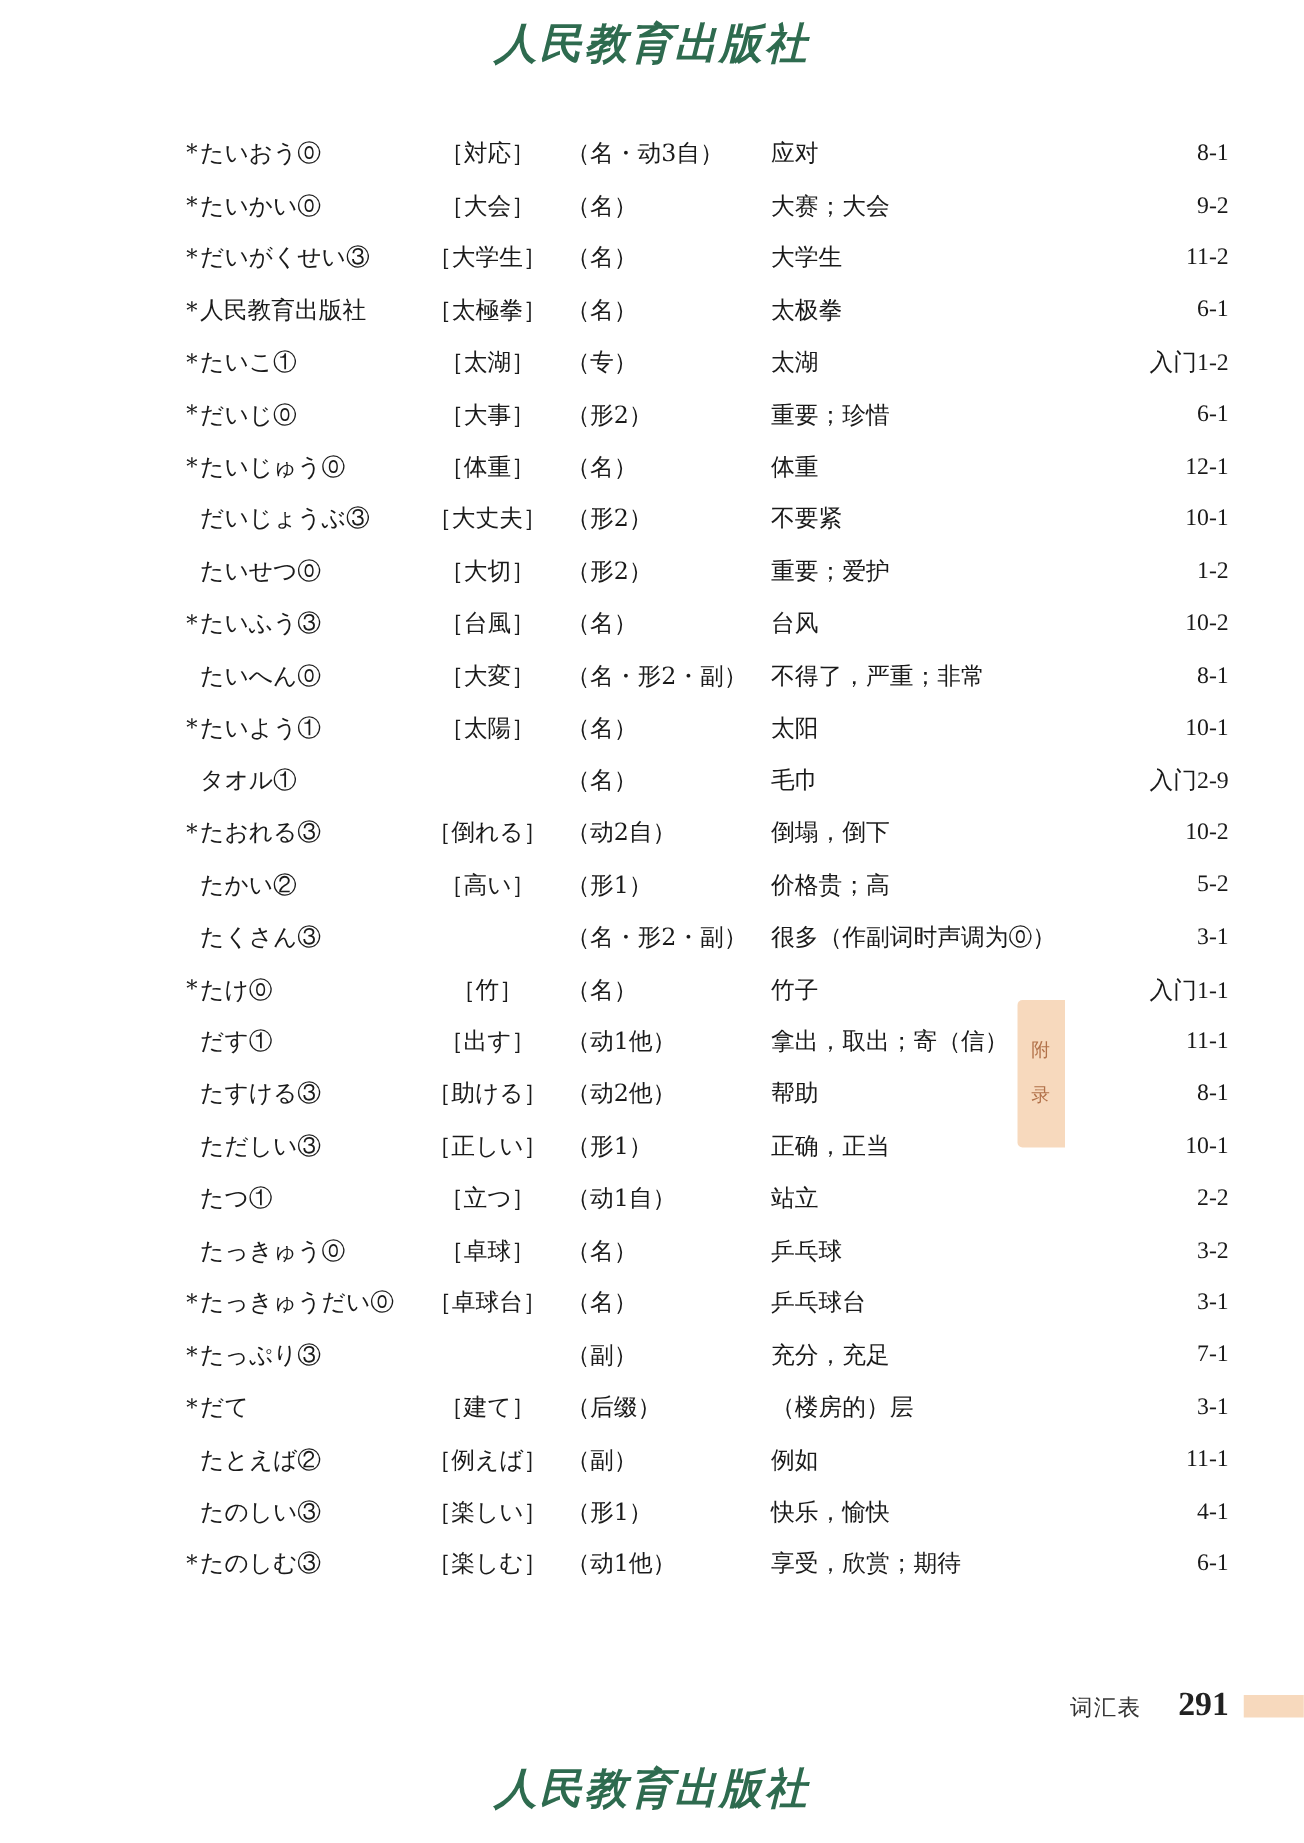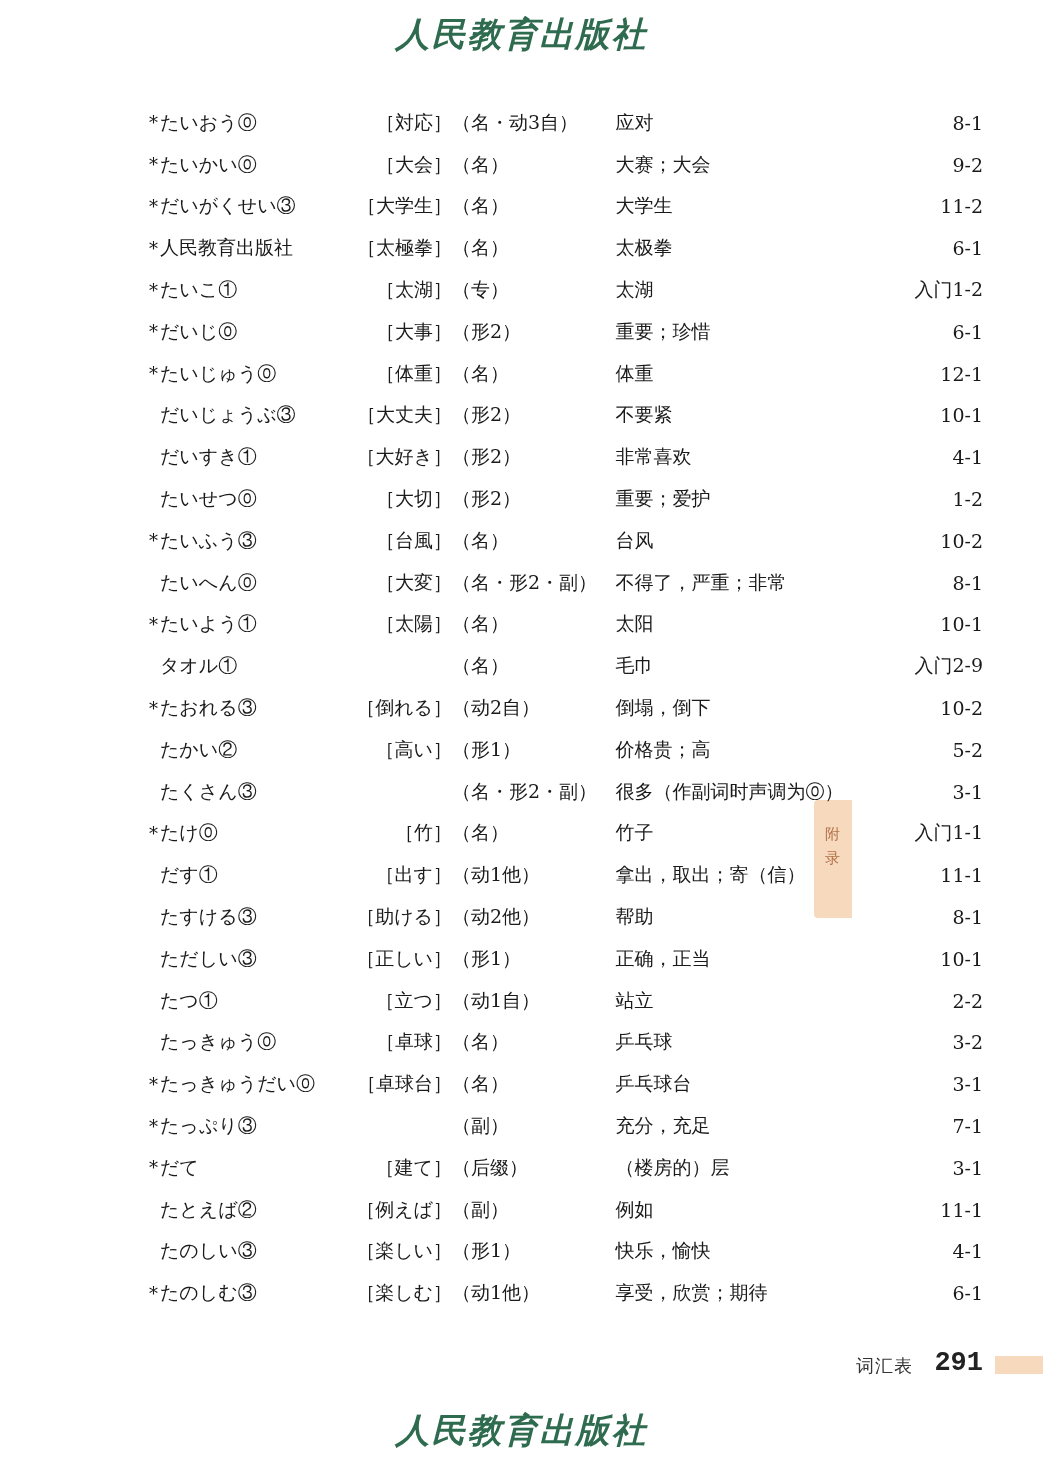--- a/index.html
+++ b/index.html
@@ -47,21 +47,21 @@
     border-radius: 4px 0 0 4px;
   }
   .side-tab-label {
     position: absolute;
     right: 9px;
     top: 822px;
     width: 20px;
     color: #b2724a;
     font-family: "DejaVu Serif", "Liberation Serif", serif;
     font-size: 15px;
-    line-height: 24px;
+    line-height: 36px;
     text-align: center;
     letter-spacing: 1px;
   }
 
   
   .vocab-table {
     position: absolute;
     left: 0;
     top: 102px;
     width: 1043px;
@@ -83,34 +83,35 @@
     text-align: right;
     padding-right: 2px !important;
     font-size: 18px;
   }
   .col-kana {
     width: 180px;
     text-align: left;
   }
   .col-kanji {
     width: 160px;
-    text-align: right;
+    text-align: center;
   }
   .col-pos {
     width: 185px;
     text-align: left;
   }
   .col-meaning {
     width: 300px;
     text-align: left;
   }
   .col-ref {
     width: 150px;
     text-align: right;
     padding-right: 60px !important;
+    font-family: Liberation Serif, serif;
   }
   .pad-left { padding-left: 142px !important; }
 
   
   .footer {
     position: absolute;
     left: 0;
     top: 1348px;
     width: 1043px;
     height: 30px;
@@ -121,21 +122,21 @@
     top: 6px;
     font-family: Liberation Sans, sans-serif;
     font-size: 18px;
     color: #333333;
     letter-spacing: 1px;
   }
   .footer-pageno {
     position: absolute;
     right: 60px;
     top: 0px;
-    font-family: Liberation Mono, monospace;
+    font-family: Liberation Serif, serif;
     font-size: 27px;
     font-weight: bold;
     color: #222222;
   }
   .footer-bar {
     position: absolute;
     right: 0;
     top: 8px;
     width: 48px;
     height: 18px;
@@ -213,28 +214,20 @@
       <tr>
         <td class="col-star pad-left"></td>
         <td class="col-kana">だいじょうぶ③</td>
         <td class="col-kanji">［大丈夫］</td>
         <td class="col-pos">（形2）</td>
         <td class="col-meaning">不要紧</td>
         <td class="col-ref">10-1</td>
       </tr>
       <tr>
         <td class="col-star pad-left"></td>
-        <td class="col-kana">だいすき①</td>
-        <td class="col-kanji">［大好き］</td>
-        <td class="col-pos">（形2）</td>
-        <td class="col-meaning">非常喜欢</td>
-        <td class="col-ref">4-1</td>
-      </tr>
-      <tr>
-        <td class="col-star pad-left"></td>
         <td class="col-kana">たいせつ⓪</td>
         <td class="col-kanji">［大切］</td>
         <td class="col-pos">（形2）</td>
         <td class="col-meaning">重要；爱护</td>
         <td class="col-ref">1-2</td>
       </tr>
       <tr>
         <td class="col-star pad-left">*</td>
         <td class="col-kana">たいふう③</td>
         <td class="col-kanji">［台風］</td>

